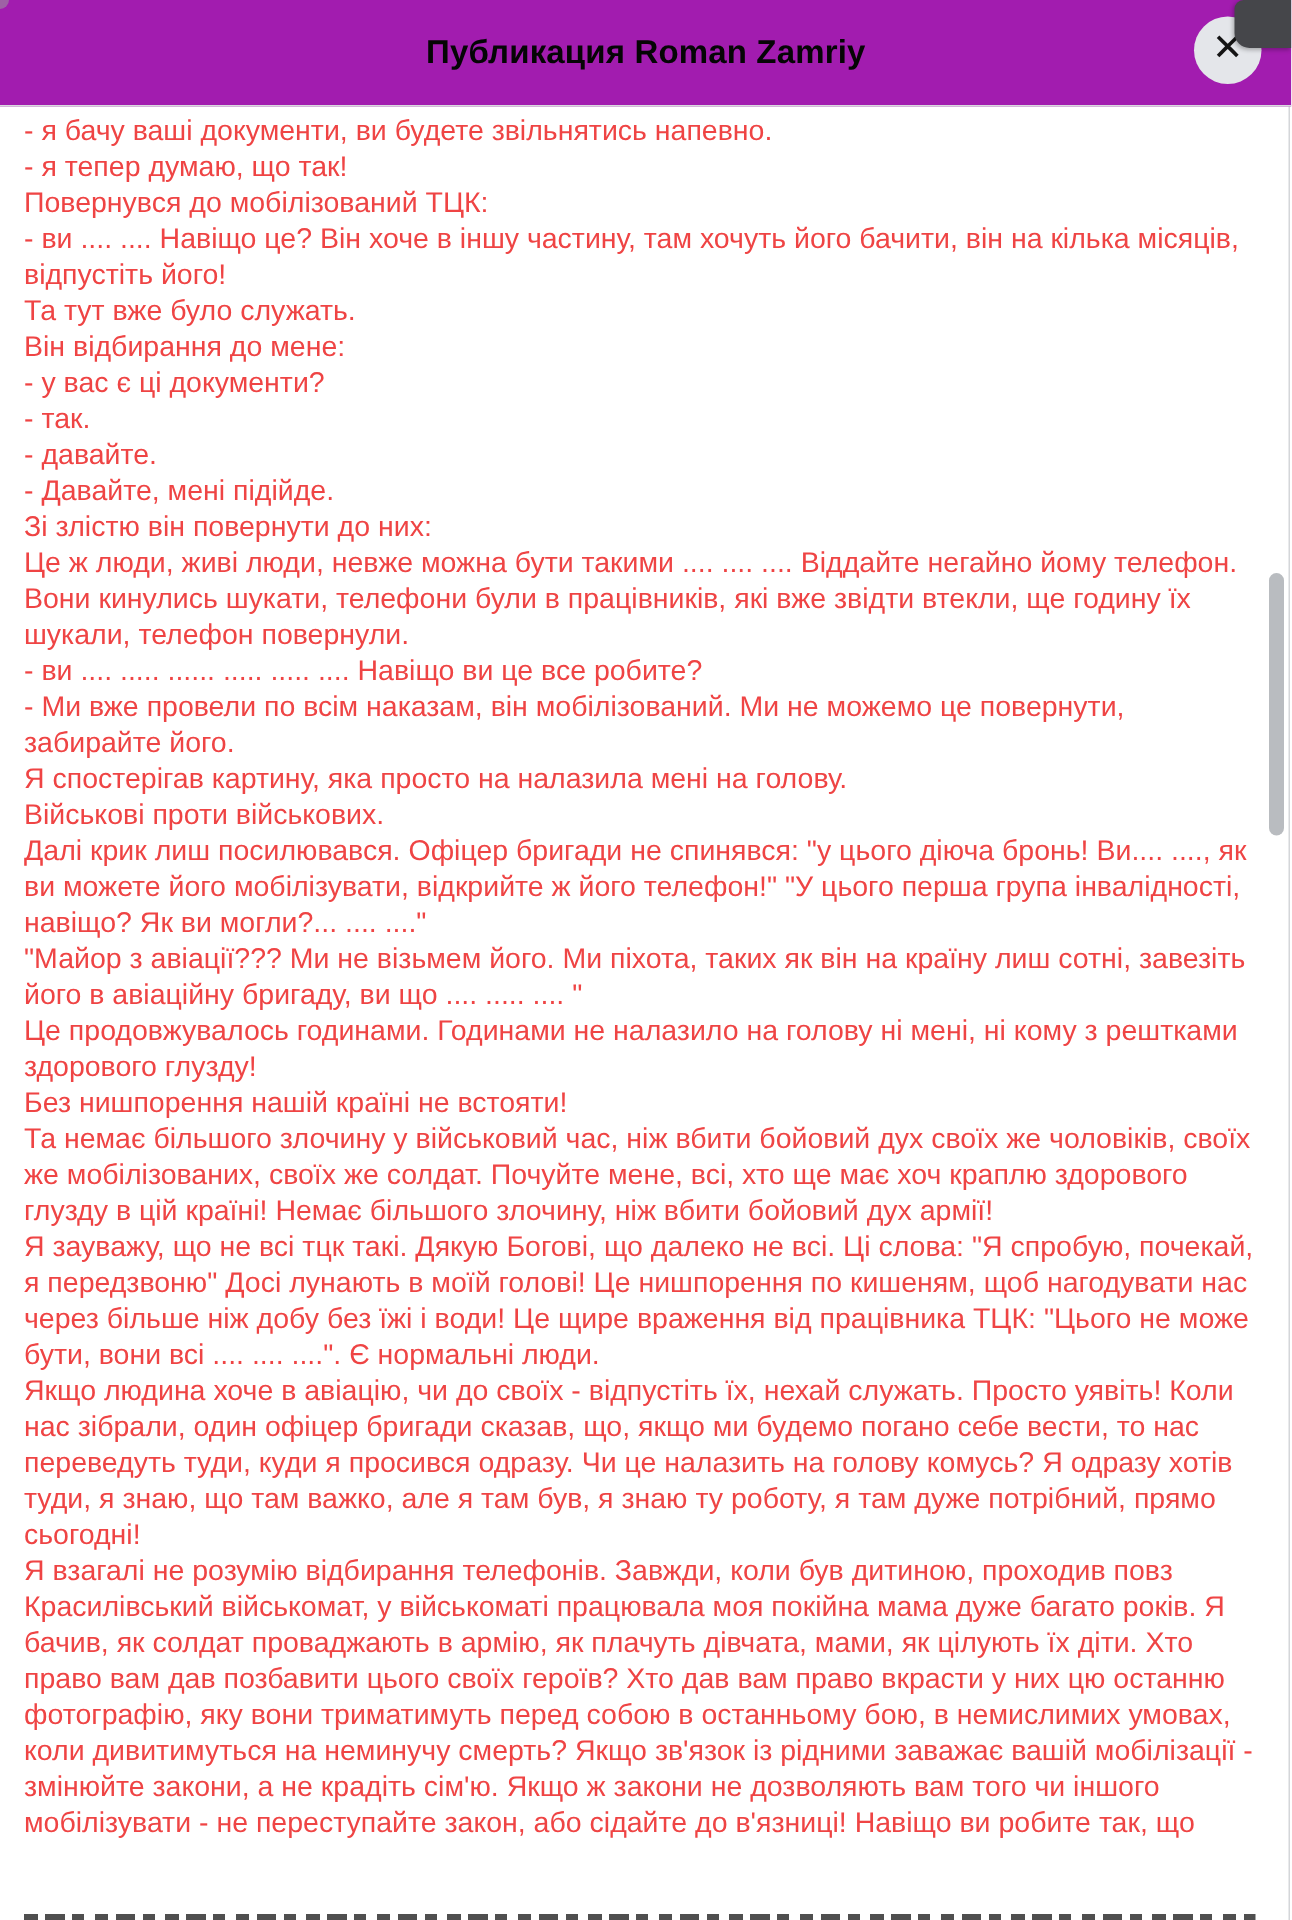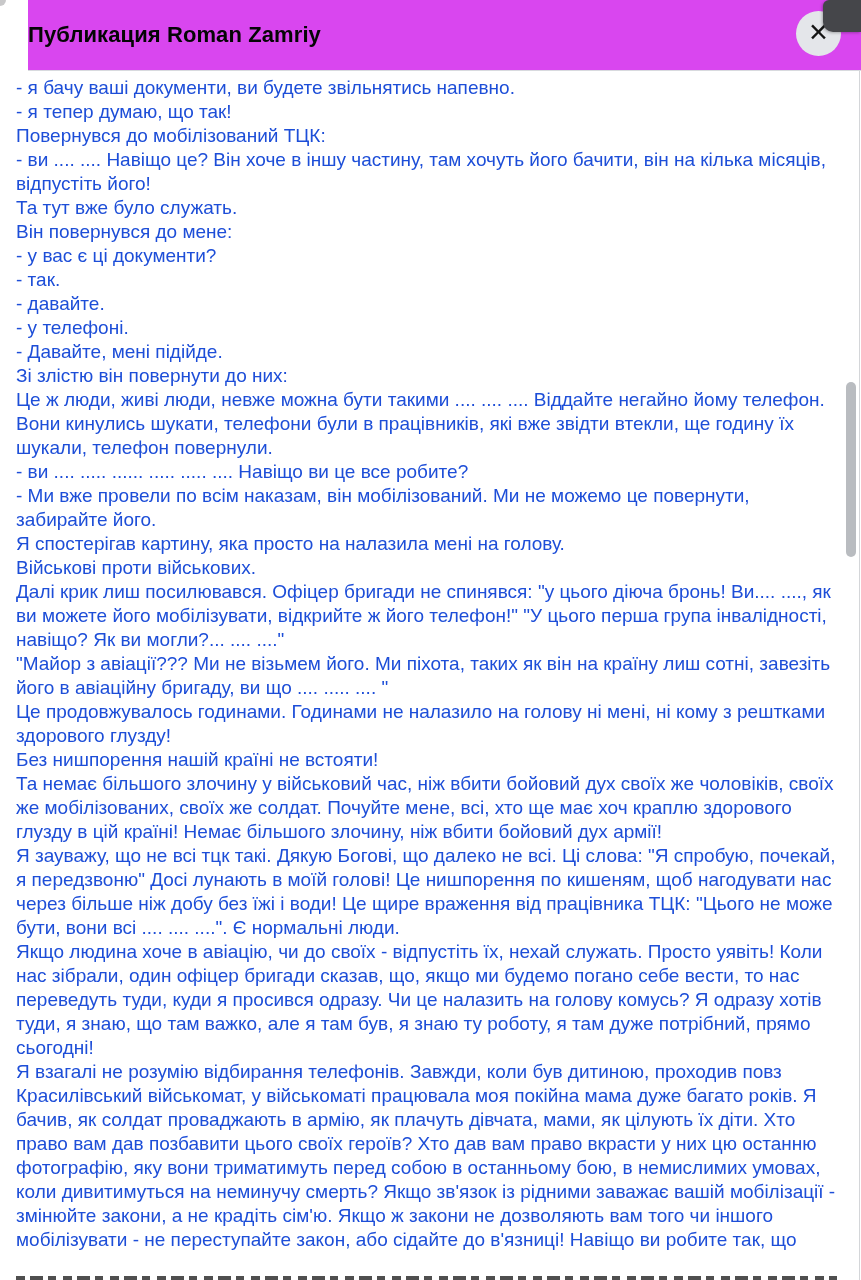--- a/index.html
+++ b/index.html
@@ -8,25 +8,24 @@
     background: #ffffff;
     font-family: "Liberation Sans", sans-serif;
     color: #050505;
   }
   .modal {
     position: relative; width: 861px; height: 1280px;
     background: #ffffff; overflow: hidden;
   }
   .header {
     position: absolute; top: 0; left: 0; right: 0; height: 70px;
-    background: #d946ef;
+    background: #a21caf;
     border-bottom: 1px solid #d8dade;
-    display: flex; align-items: center; 
+    display: flex; align-items: center; justify-content: center;
     z-index: 3;
-    margin-left: 28px;
   }
   .title {
     font-size: 22px; font-weight: 700; color: #050505; letter-spacing: 0.1px;
   }
   .close-btn {
     position: absolute; right: 20px; top: 11px;
     width: 45px; height: 45px; border-radius: 50%;
     background: #e4e6ea; border: none; padding: 0;
     display: flex; align-items: center; justify-content: center;
     cursor: pointer; z-index: 4;
@@ -43,21 +42,21 @@
     box-shadow: -1px 1px 3px rgba(0,0,0,0.28);
     z-index: 6;
   }
   .corner-speck {
     position: absolute; top: 0; left: 0; width: 6px; height: 6px;
     background: #9a9a9c; border-radius: 0 0 7px 0; opacity: 0.55; z-index: 6;
   }
   .content {
     position: absolute; top: 71px; left: 0; right: 2px; bottom: 0;
     padding: 5px 16px 0 16px;
-    font-size: 19px; line-height: 24px; color: #1d4ed8;
+    font-size: 19px; line-height: 24px; color: #ef4444;
     overflow: hidden;
     z-index: 1;
   }
   .para { margin: 0; word-wrap: break-word; }
   .right-edge {
     position: absolute; top: 70px; right: 1px; bottom: 0; width: 1px;
     background: #d4d6d9; z-index: 2;
   }
   .scrollbar-thumb {
     position: absolute; right: 5px; top: 382px;
@@ -90,25 +89,24 @@
 
   <div class="corner-overlay"></div>
   <div class="corner-speck"></div>
 
   <div class="content">
       <p class="para">- я бачу ваші документи, ви будете звільнятись напевно.</p>
       <p class="para">- я тепер думаю, що так!</p>
       <p class="para">Повернувся до мобілізований ТЦК:</p>
       <p class="para">- ви .... .... Навіщо це? Він хоче в іншу частину, там хочуть його бачити, він на кілька місяців, відпустіть його!</p>
       <p class="para">Та тут вже було служать.</p>
-      <p class="para">Він повернувся до мене:</p>
+      <p class="para">Він відбирання до мене:</p>
       <p class="para">- у вас є ці документи?</p>
       <p class="para">- так.</p>
       <p class="para">- давайте.</p>
-      <p class="para">- у телефоні.</p>
       <p class="para">- Давайте, мені підійде.</p>
       <p class="para">Зі злістю він повернути до них:</p>
       <p class="para">Це ж люди, живі люди, невже можна бути такими .... .... .... Віддайте негайно йому телефон. Вони кинулись шукати, телефони були в працівників, які вже звідти втекли, ще годину їх шукали, телефон повернули.</p>
       <p class="para">- ви .... ..... ...... ..... ..... .... Навіщо ви це все робите?</p>
       <p class="para">- Ми вже провели по всім наказам, він мобілізований. Ми не можемо це повернути, забирайте його.</p>
       <p class="para">Я спостерігав картину, яка просто на налазила мені на голову.</p>
       <p class="para">Військові проти військових.</p>
       <p class="para">Далі крик лиш посилювався. Офіцер бригади не спинявся: "у цього діюча бронь! Ви.... ...., як ви можете його мобілізувати, відкрийте ж його телефон!" "У цього перша група інвалідності, навіщо? Як ви могли?... .... ...."</p>
       <p class="para">"Майор з авіації??? Ми не візьмем його. Ми піхота, таких як він на країну лиш сотні, завезіть його в авіаційну бригаду, ви що .... ..... .... "</p>
       <p class="para">Це продовжувалось годинами. Годинами не налазило на голову ні мені, ні кому з рештками здорового глузду!</p>

